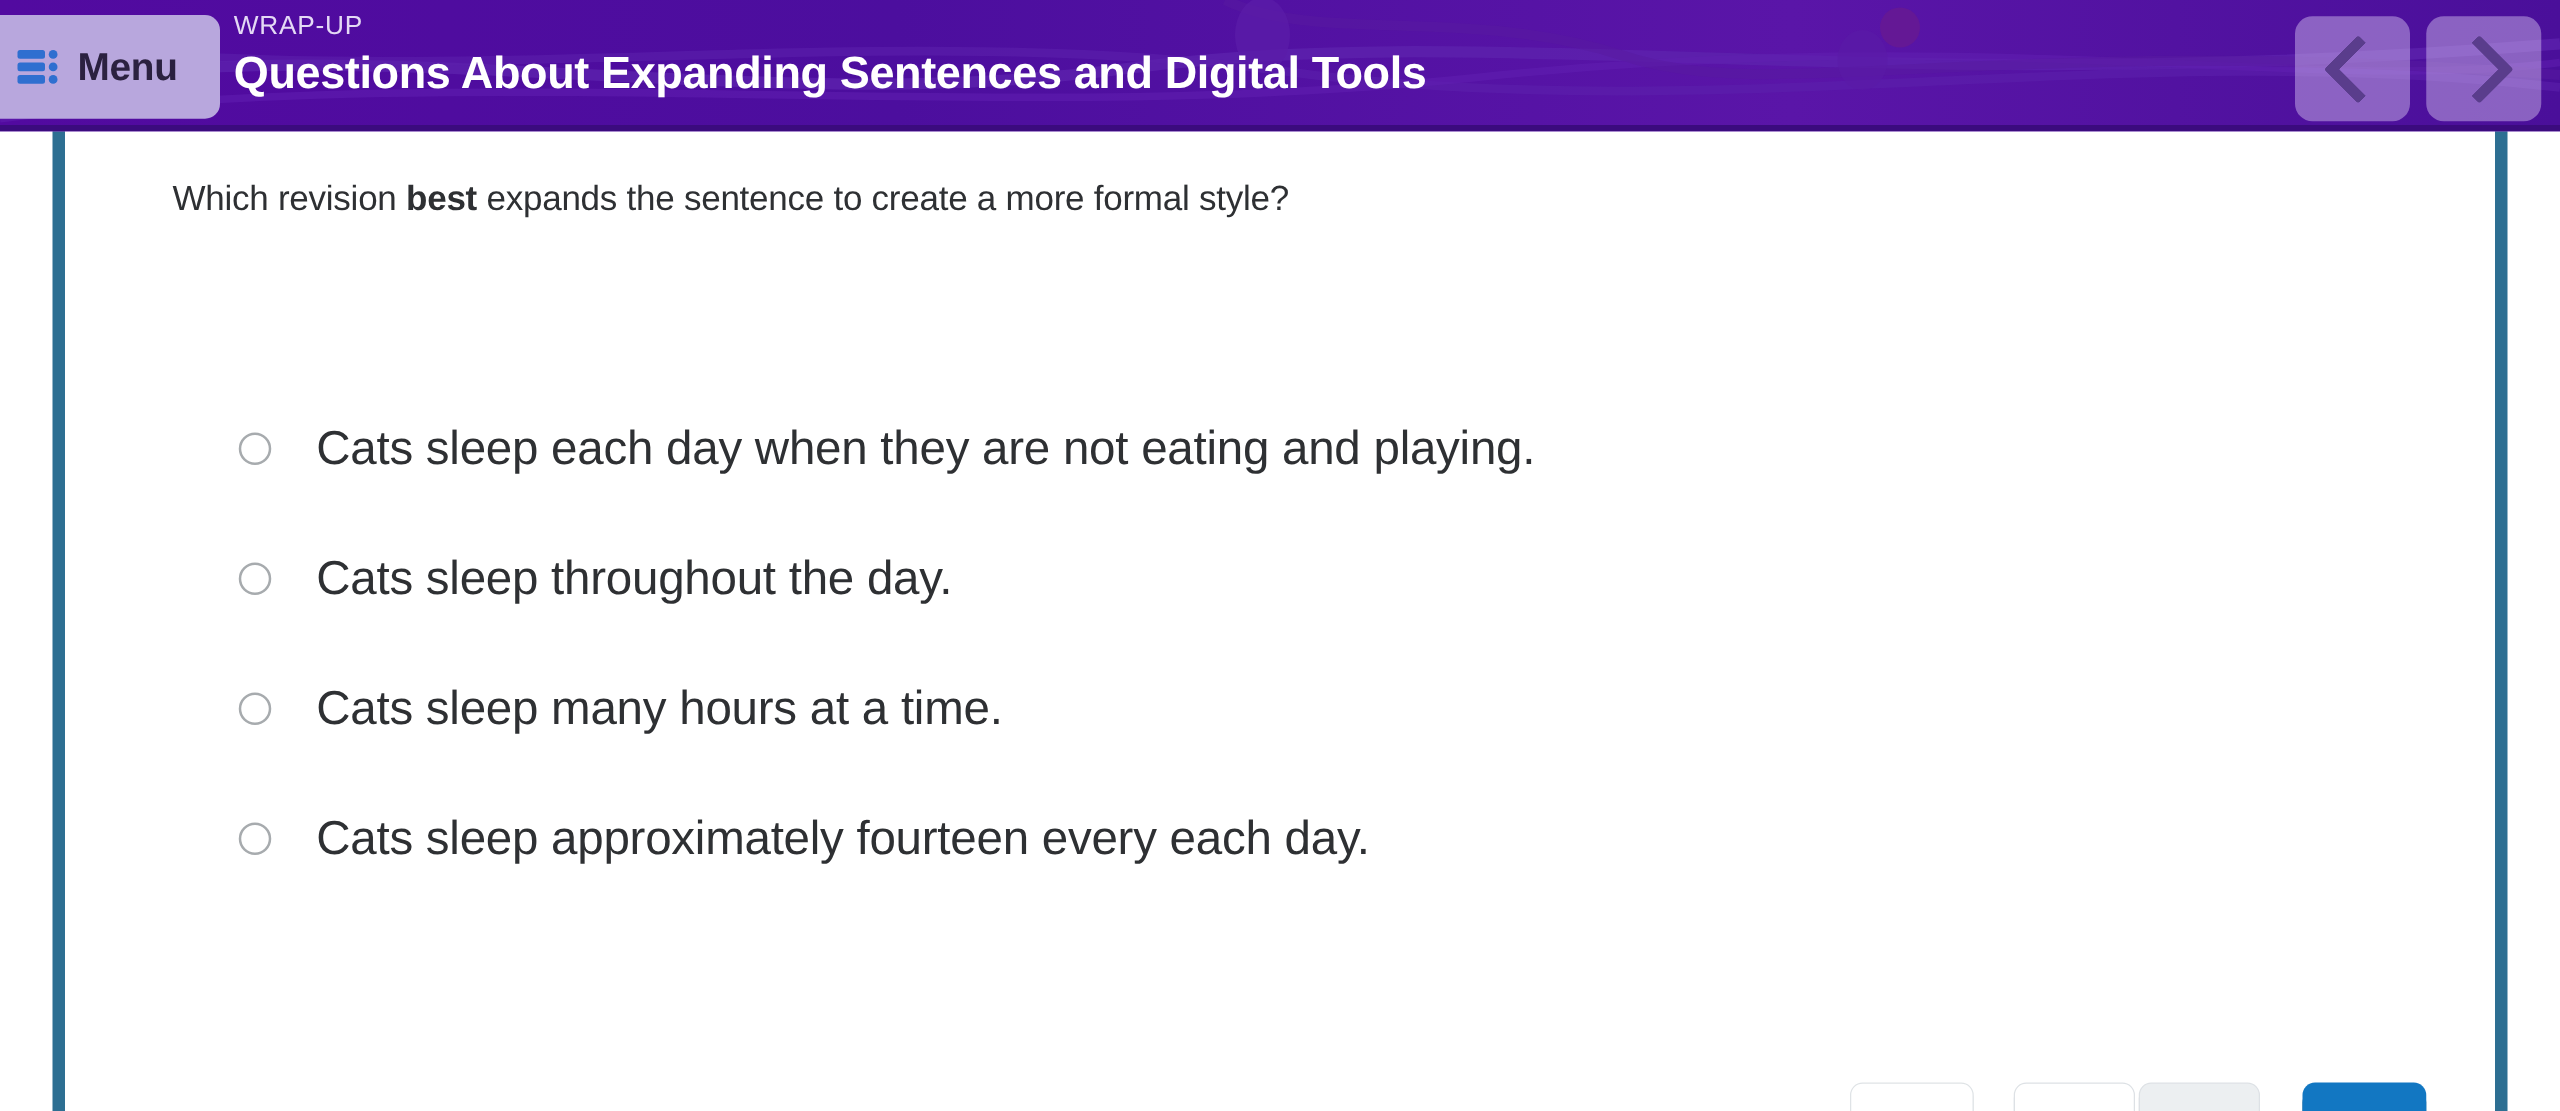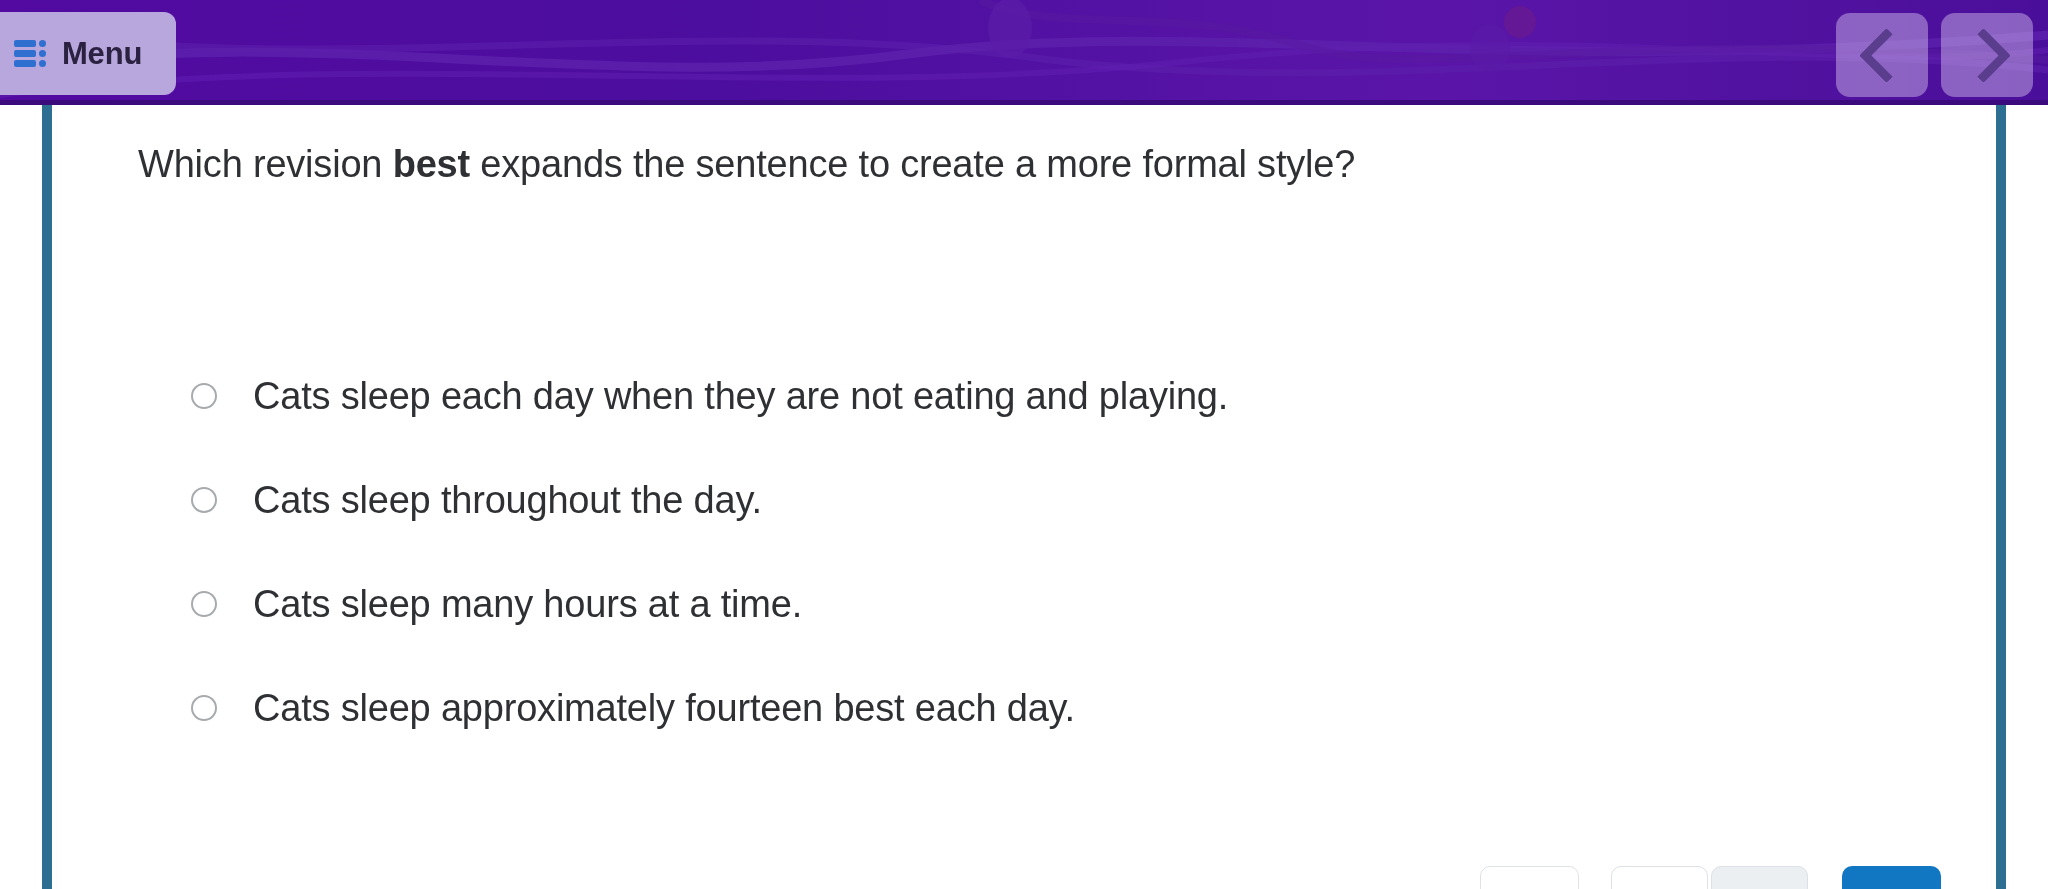--- a/index.html
+++ b/index.html
@@ -156,42 +156,41 @@
     left: 52px;
     width: 1944px;
     height: 784px;
     background: #ffffff;
   }
 
   .question {
     position: absolute;
     left: 86px;
     top: 38px;
-    font-size: 38px;
+    font-size: 28px;
     color: #2e3033;
     letter-spacing: -0.2px;
     white-space: nowrap;
   }
   .question b { font-weight: bold; }
 
   .prompt {
     position: absolute;
     left: 86px;
     top: 134px;
     font-size: 38px;
     color: #2e3033;
     letter-spacing: -0.2px;
     white-space: nowrap;
   }
 
   .options {
     position: absolute;
     left: 139px;
     top: 226px;
-    margin-top: 37px;
   }
   .option {
     display: flex;
     align-items: center;
     height: 56px;
     margin-bottom: 48px;
   }
   .radio {
     width: 26px;
     height: 26px;
@@ -284,20 +283,24 @@
       <span class="bar b1"></span>
         <span class="bar b2"></span>
         <span class="bar b3"></span>
       <span class="dot d1"></span>
         <span class="dot d2"></span>
         <span class="dot d3"></span>
     </span>
     <span class="menu-label">Menu</span>
   </div>
 
+  <div class="header-titles">
+    <div class="eyebrow">WRAP-UP</div>
+    <div class="main-title">Questions About Expanding Sentences and Digital Tools</div>
+  </div>
 
   <div class="nav-btn prev">
     <span class="chev left"></span>
   </div>
   <div class="nav-btn next">
     <span class="chev right"></span>
   </div>
 
   <div class="header-bottom-edge"></div>
 </div>
@@ -318,21 +321,21 @@
     <div class="option">
       <span class="radio"></span>
       <span class="option-label">Cats sleep throughout the day.</span>
     </div>
     <div class="option">
       <span class="radio"></span>
       <span class="option-label">Cats sleep many hours at a time.</span>
     </div>
     <div class="option">
       <span class="radio"></span>
-      <span class="option-label">Cats sleep approximately fourteen best each day.</span>
+      <span class="option-label">Cats sleep approximately fourteen every each day.</span>
     </div>
   </div>
 
   <div class="pagination">
     <div class="pg-btn pg-back">
       
     </div>
     <div class="pg-pages">
       <div class="pg-page active">
         

